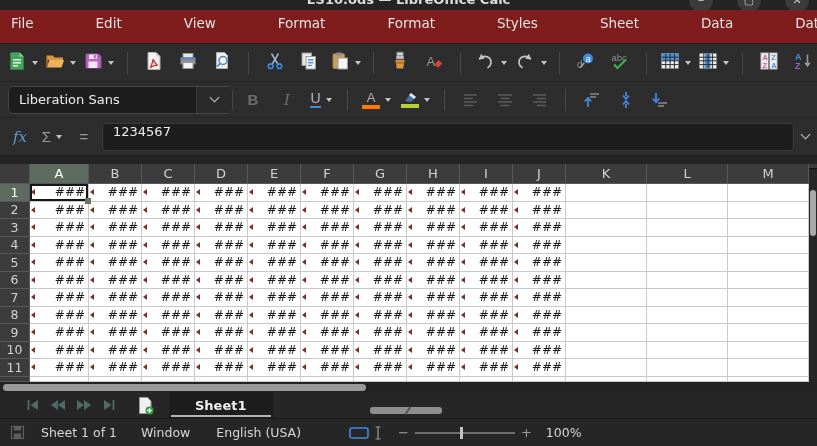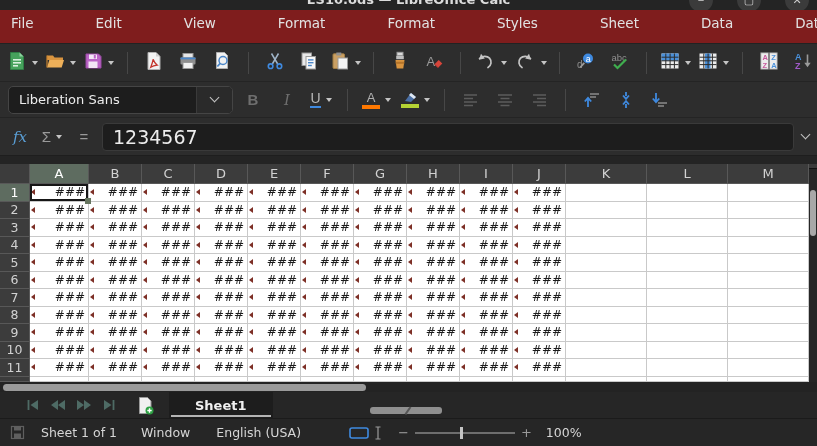--- a/index.html
+++ b/index.html
@@ -47,21 +47,21 @@
 
   
   #fbar{height:38px;background:#2d2d2d;display:flex;align-items:center;
         padding:0 6px;border-bottom:1px solid #1e1e1e;gap:4px;}
   .name-box{width:170px;height:28px;}
   .fx{font-family:"DejaVu Serif","Liberation Serif",serif;font-style:italic;
       color:#5a9fd6;font-size:15px;}
   .sigma{color:#9a9a9a;font-size:15px;}
   .equals{color:#9a9a9a;font-size:15px;}
   .formula-input{flex:1;height:28px;background:#1d1d1d;border:1px solid #3a3a3a;border-radius:4px;
-                 display:flex;align-items:center;padding:0 10px;font-size:19px;color:#ececec;}
+                 display:flex;align-items:flex-start;padding:0 10px;font-size:13px;color:#ececec;}
   .fbar-expand{margin-left:4px;margin-right:2px;}
 
   
   .grid-gap{height:8px;background:#242424;}
   #grid-wrap{position:relative;height:218px;background:#242424;}
   #grid{position:absolute;left:0;top:0;width:809px;}
   .grid-header-row{display:flex;height:20px;}
   .corner-box{width:30px;background:#3c3c3c;border-right:1px solid #585858;
               border-bottom:1px solid #585858;flex:0 0 auto;}
   .col-header{background:#3c3c3c;color:#d2d2d2;font-size:13px;display:flex;align-items:center;

